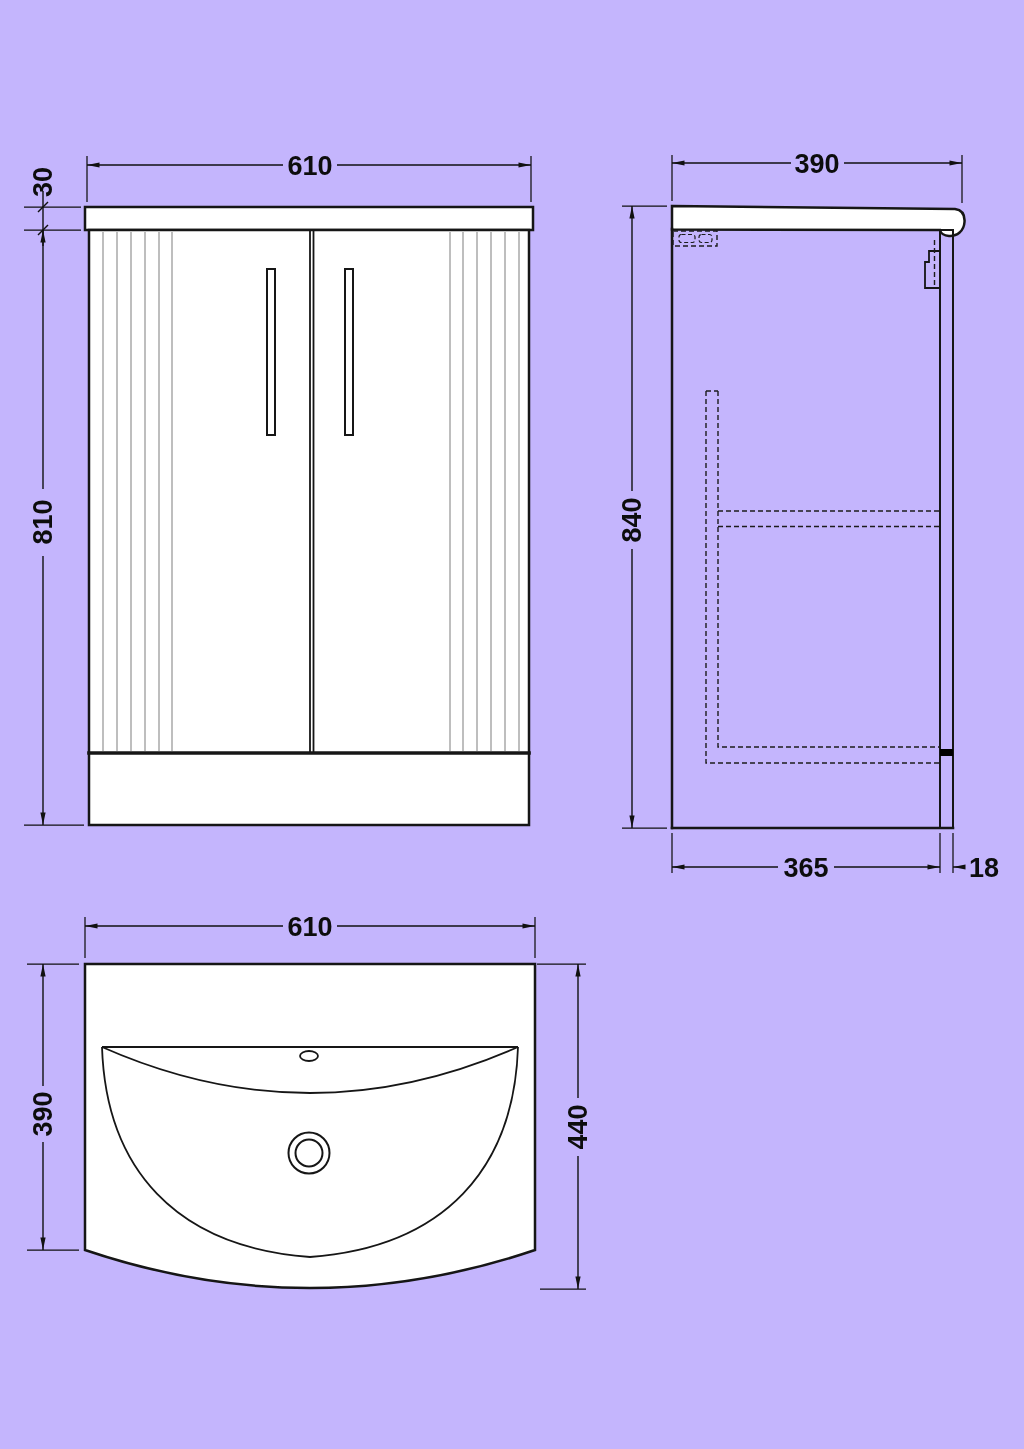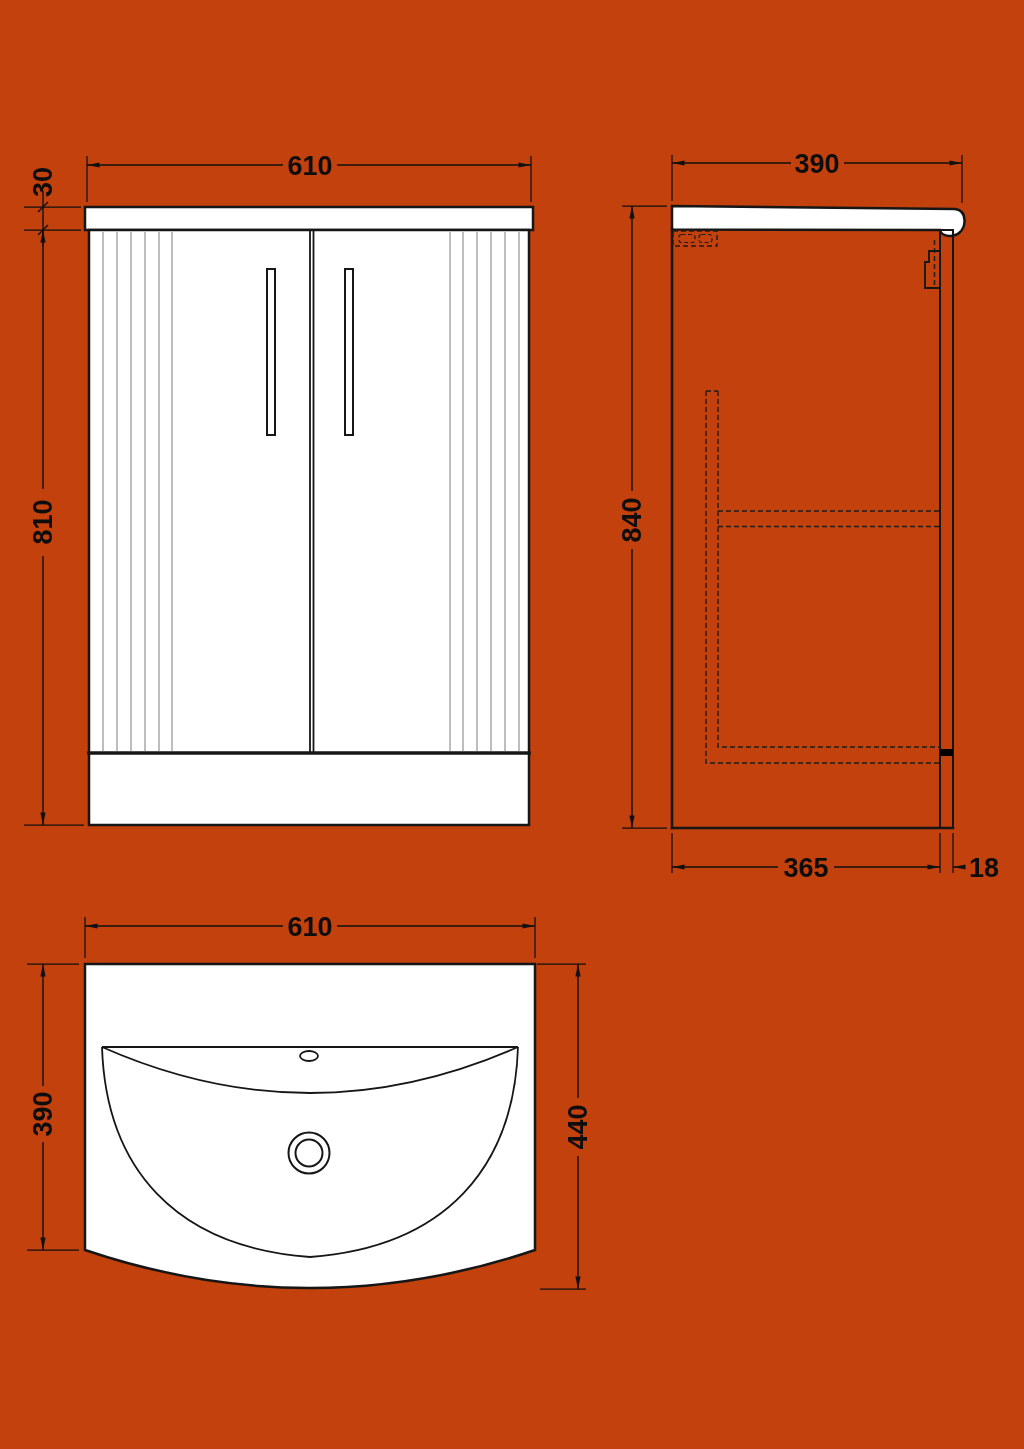--- a/index.html
+++ b/index.html
@@ -1,16 +1,16 @@
 <!DOCTYPE html>
 <html><head>
 <meta charset="utf-8">
 <style>
   html,body{margin:0;padding:0;background:#ffffff;}
-  .stage{position:relative;width:1024px;height:1449px;background:#c2410c;overflow:hidden;}
+  .stage{position:relative;width:1024px;height:1449px;background:#c4b5fd;overflow:hidden;}
   svg{position:absolute;left:0;top:0;}
   .ol   {stroke:#161616;stroke-width:2.5;fill:none;stroke-linecap:square;}
   .olf  {fill:#ffffff;}
   .ol2  {stroke:#161616;stroke-width:2;fill:none;stroke-linecap:square;}
   .olth {stroke:#161616;stroke-width:3.6;fill:none;stroke-linecap:square;}
   .thin {stroke:#161616;stroke-width:1.8;fill:none;}
   .dim  {stroke:#111111;stroke-width:1.4;fill:none;}
   .ext  {stroke:#111111;stroke-width:1.25;fill:none;}
   .hid  {stroke:#1c1c1c;stroke-width:1.4;fill:none;stroke-dasharray:5 3;}
   .hid2 {stroke:#1c1c1c;stroke-width:1.2;fill:none;stroke-dasharray:4 2.5;}

